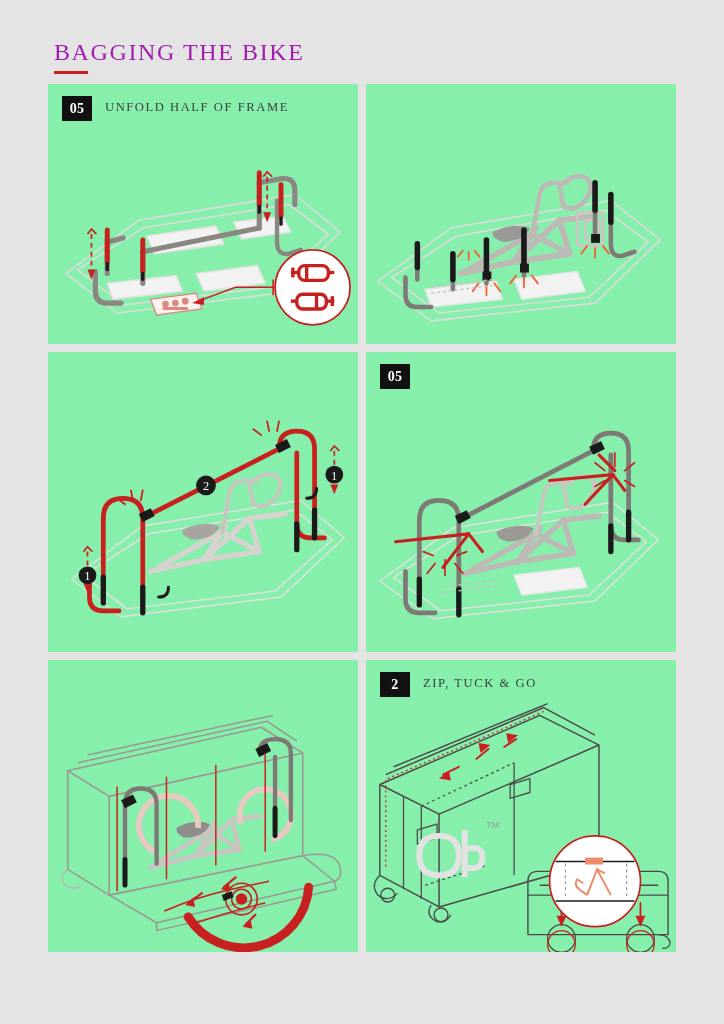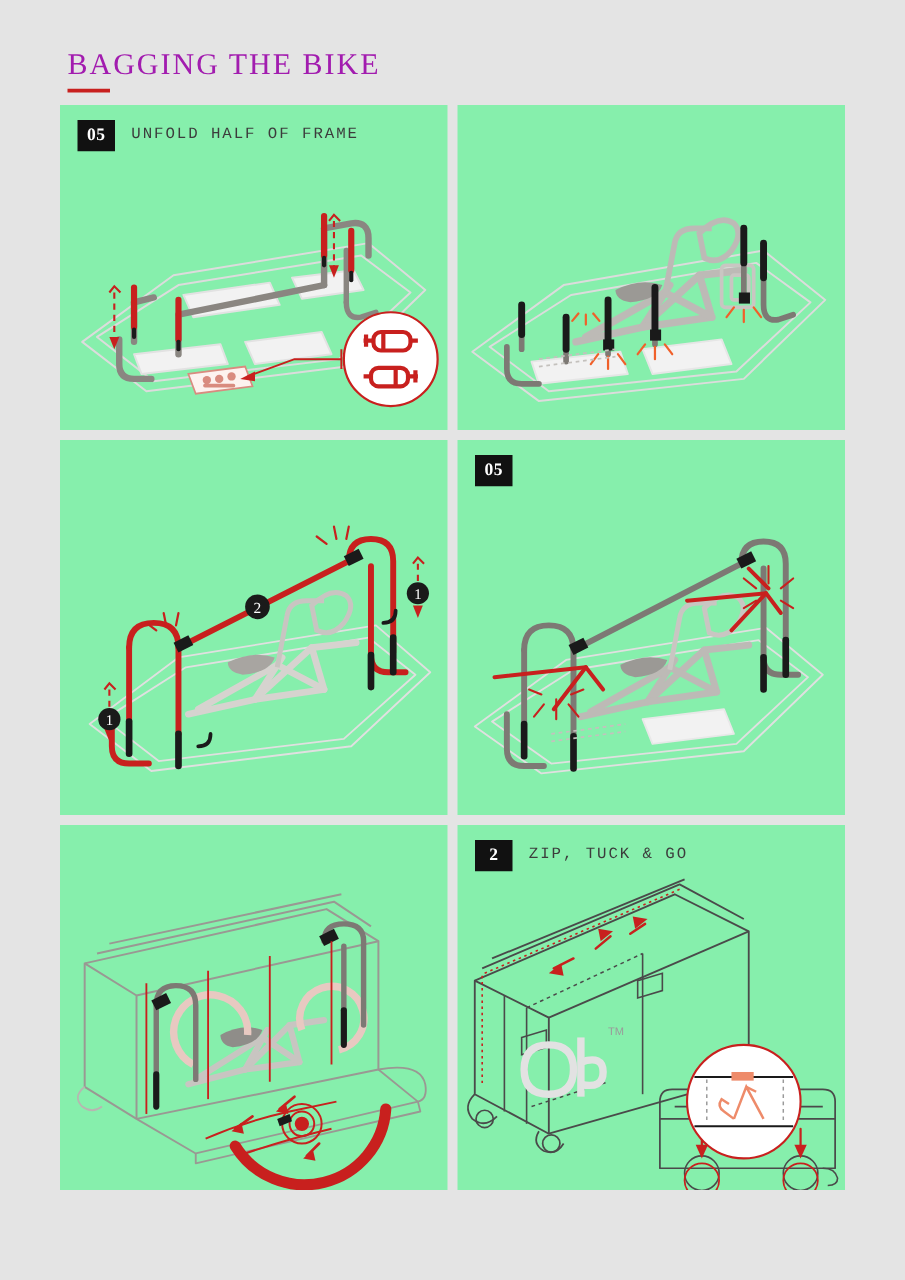--- a/index.html
+++ b/index.html
@@ -77,21 +77,21 @@
     font-family: "Liberation Serif", serif;
     font-size: 14px;
     font-weight: bold;
     display: flex;
     align-items: center;
     justify-content: center;
     flex: none;
     letter-spacing: 0.3px;
   }
   .caption {
-    font-family: Liberation Mono, monospace;
+    font-family: Liberation Serif, serif;
     font-size: 12.6px;
     letter-spacing: 1.55px;
     color: #3c3c3c;
     text-transform: uppercase;
     line-height: 1.32;
     padding-top: 3px;
     white-space: pre-line;
   }
 
   .art {

